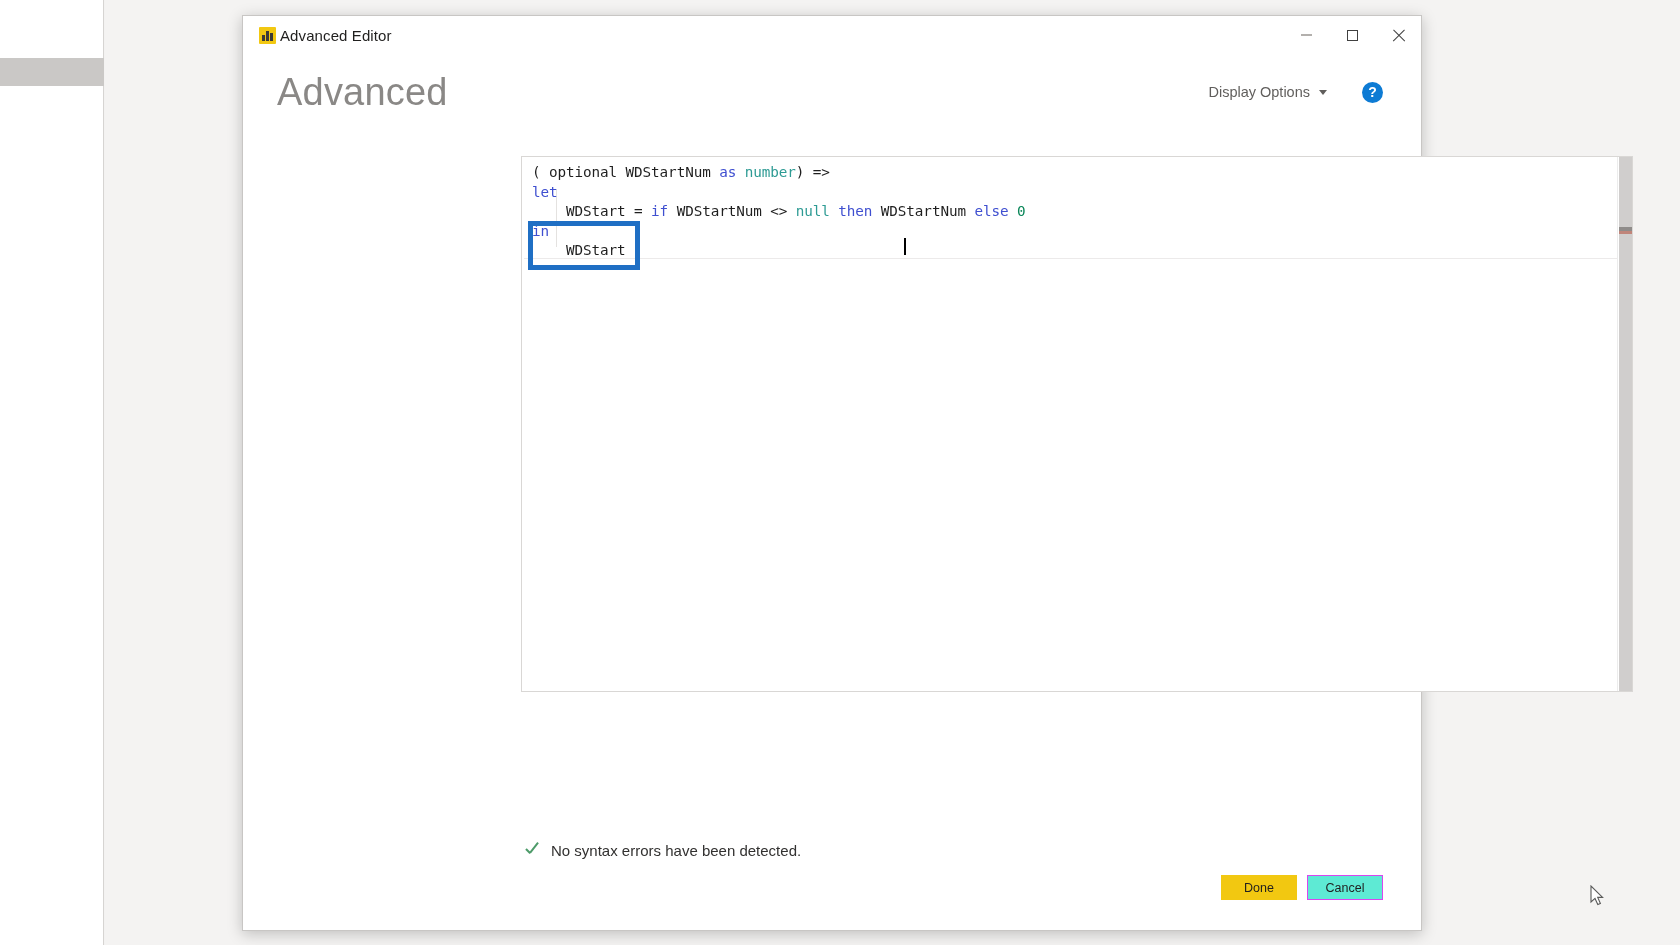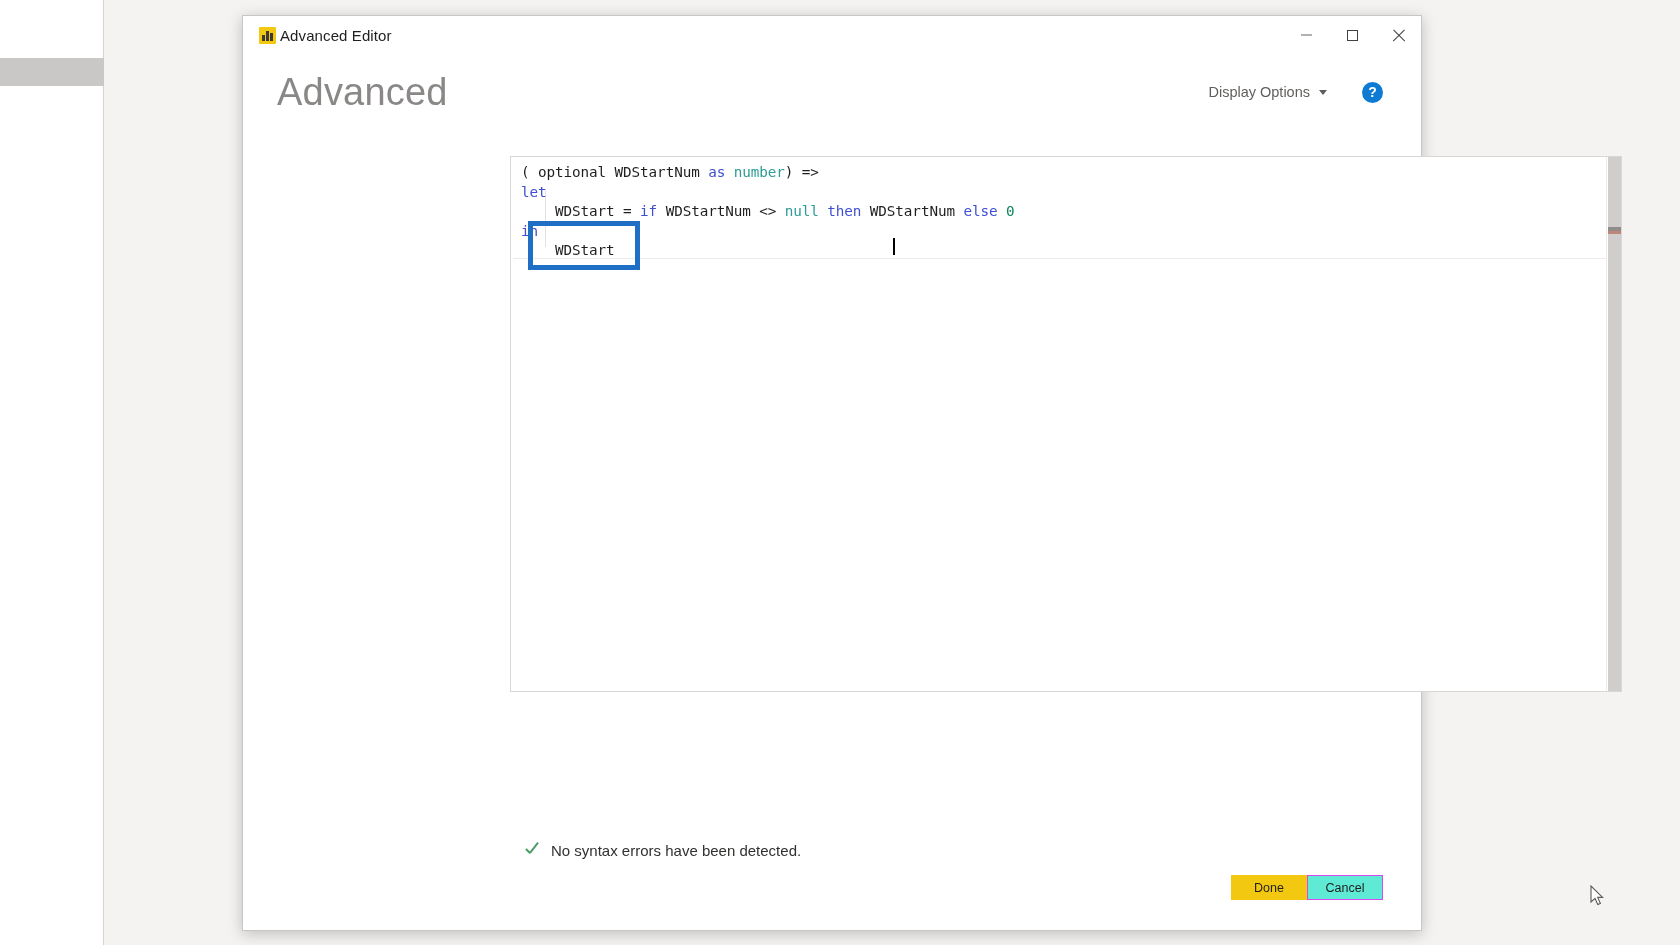--- a/index.html
+++ b/index.html
@@ -163,21 +163,21 @@
     font-weight: bold;
     display: flex;
     align-items: center;
     justify-content: center;
     cursor: default;
   }
 
   
   #editor-wrap {
     position: absolute;
-    left: 267px;
+    left: 278px;
     top: 140px;
     width: 1112px;
     height: 536px;
     border: 1px solid #d9d7d5;
     background: #ffffff;
     overflow: hidden;
   }
   #code {
     position: absolute;
     left: 0; top: 0;
@@ -301,20 +301,21 @@
     font-size: 15px;
     color: #323130;
   }
 
   
   #footer {
     position: absolute;
     right: 38px;
     bottom: 30px;
     display: flex;
+    gap: 10px;
     justify-content: space-between;
   }
   .btn {
     width: 76px;
     height: 25px;
     font-size: 12.5px;
     display: flex;
     align-items: center;
     justify-content: center;
     cursor: default;

